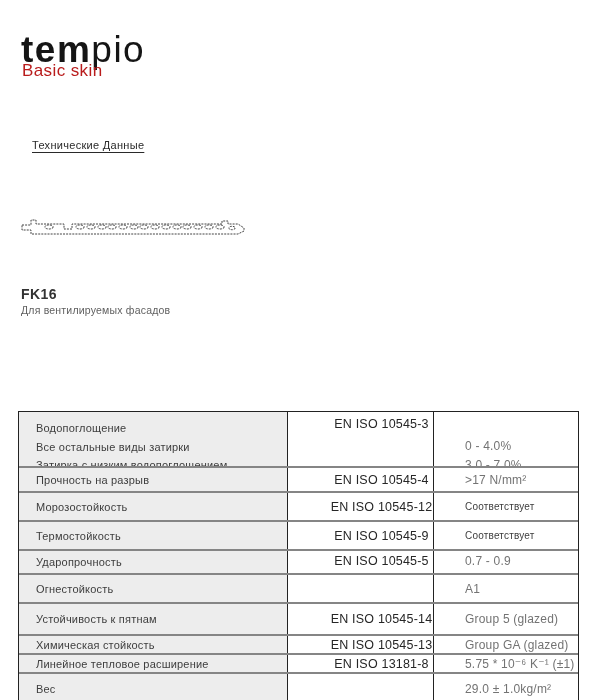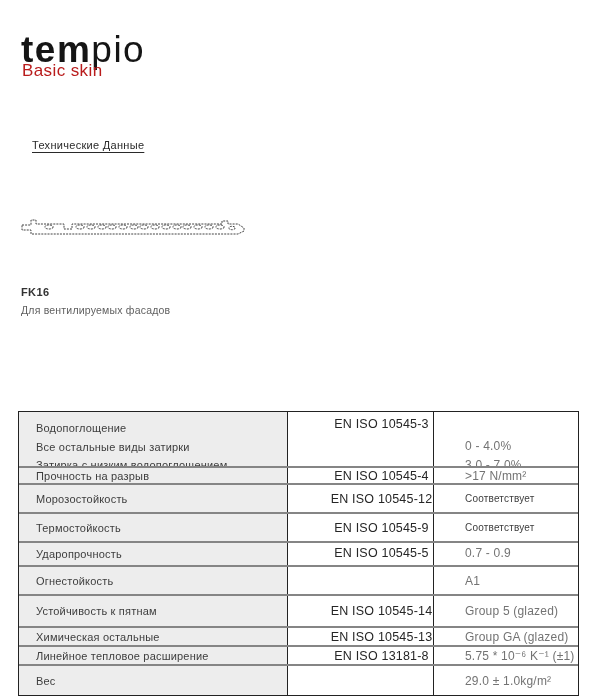--- a/index.html
+++ b/index.html
@@ -12,32 +12,32 @@
   .logo .b{font-weight:800;}
   .logo .l{font-weight:300;}
   .subtitle{position:absolute;left:22px;top:61px;font-size:17px;font-weight:400;color:#b91c1c;letter-spacing:.4px;}
   .section-title{
     position:absolute;left:32px;top:139px;font-size:11px;color:#2a2a2a;letter-spacing:.3px;
     text-decoration:underline;text-underline-offset:3px;
   }
   
   .drawing{position:absolute;left:20px;top:216px;}
   
-  .code{position:absolute;left:21px;top:286px;font-size:11px;font-weight:600;color:#333;letter-spacing:.4px;}
+  .code{position:absolute;left:21px;top:286px;font-size:14px;font-weight:600;color:#333;letter-spacing:.4px;}
   .desc{position:absolute;left:21px;top:304px;font-size:10.5px;color:#5f5f5f;letter-spacing:.2px;}
   
   .spec-table{
     position:absolute;left:18px;top:411px;width:561px;
     border:1px solid #222;box-sizing:border-box;background:#fff;
   }
   .row{display:grid;grid-template-columns:269px 146px 144px;box-sizing:border-box;border-bottom:2px solid #858585;}
   .row:last-child{border-bottom:none;}
   .row{height:20px;}
   .row-0{height:56px;}
-  .row-1{height:17px;}
+  .row-1{height:25px;}
   .row-2,.row-3,.row-5,.row-9{height:29px;}
   .row-4{height:24px;}
   .row-6{height:32px;}
   .row-7,.row-8{height:19px;}
   .cell{display:flex;align-items:center;box-sizing:border-box;overflow:hidden;padding-left:42px;}
   .prop{background:#ededed;border-right:1px solid #222;padding-left:17px;font-size:11px;color:#3d3d3d;letter-spacing:.2px;}
   .std{border-right:1px solid #222;justify-content:center;font-size:12.5px;color:#262626;letter-spacing:.2px;}
   .val{padding-left:31px;font-size:12px;color:#737373;letter-spacing:.2px;}
   .val.small{font-size:10px;color:#3d3d3d;}
   
@@ -129,21 +129,21 @@
       <div class="cell val">A1</div>
     </div>
 
     <div class="row row-6">
       <div class="cell prop">Устойчивость к пятнам</div>
       <div class="cell std">EN ISO 10545-14</div>
       <div class="cell val">Group 5 (glazed)</div>
     </div>
 
     <div class="row row-7">
-      <div class="cell prop">Химическая остальные</div>
+      <div class="cell prop">Химическая стойкость</div>
       <div class="cell std">EN ISO 10545-13</div>
       <div class="cell val">Group GA (glazed)</div>
     </div>
 
     <div class="row row-8">
       <div class="cell prop">Линейное тепловое расширение</div>
       <div class="cell std">EN ISO 13181-8</div>
       <div class="cell val">5.75 * 10⁻⁶ K⁻¹ (±1)</div>
     </div>
 

